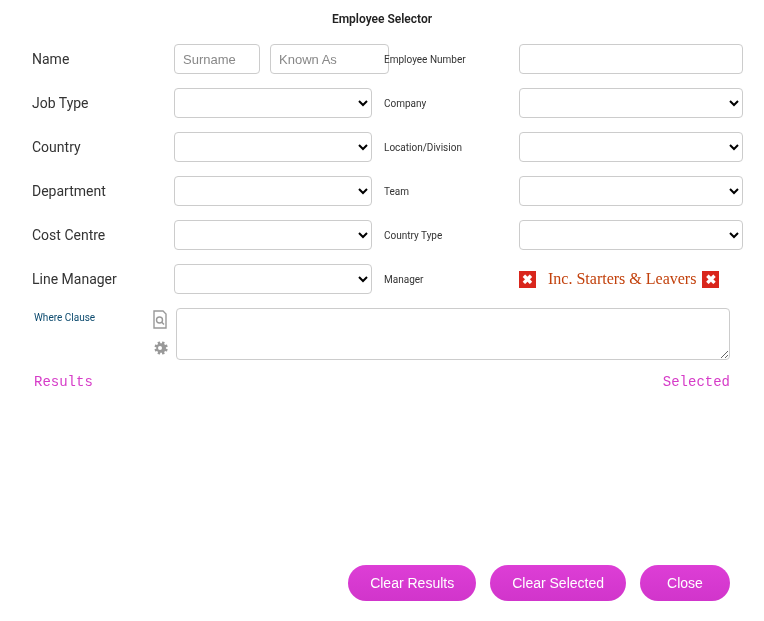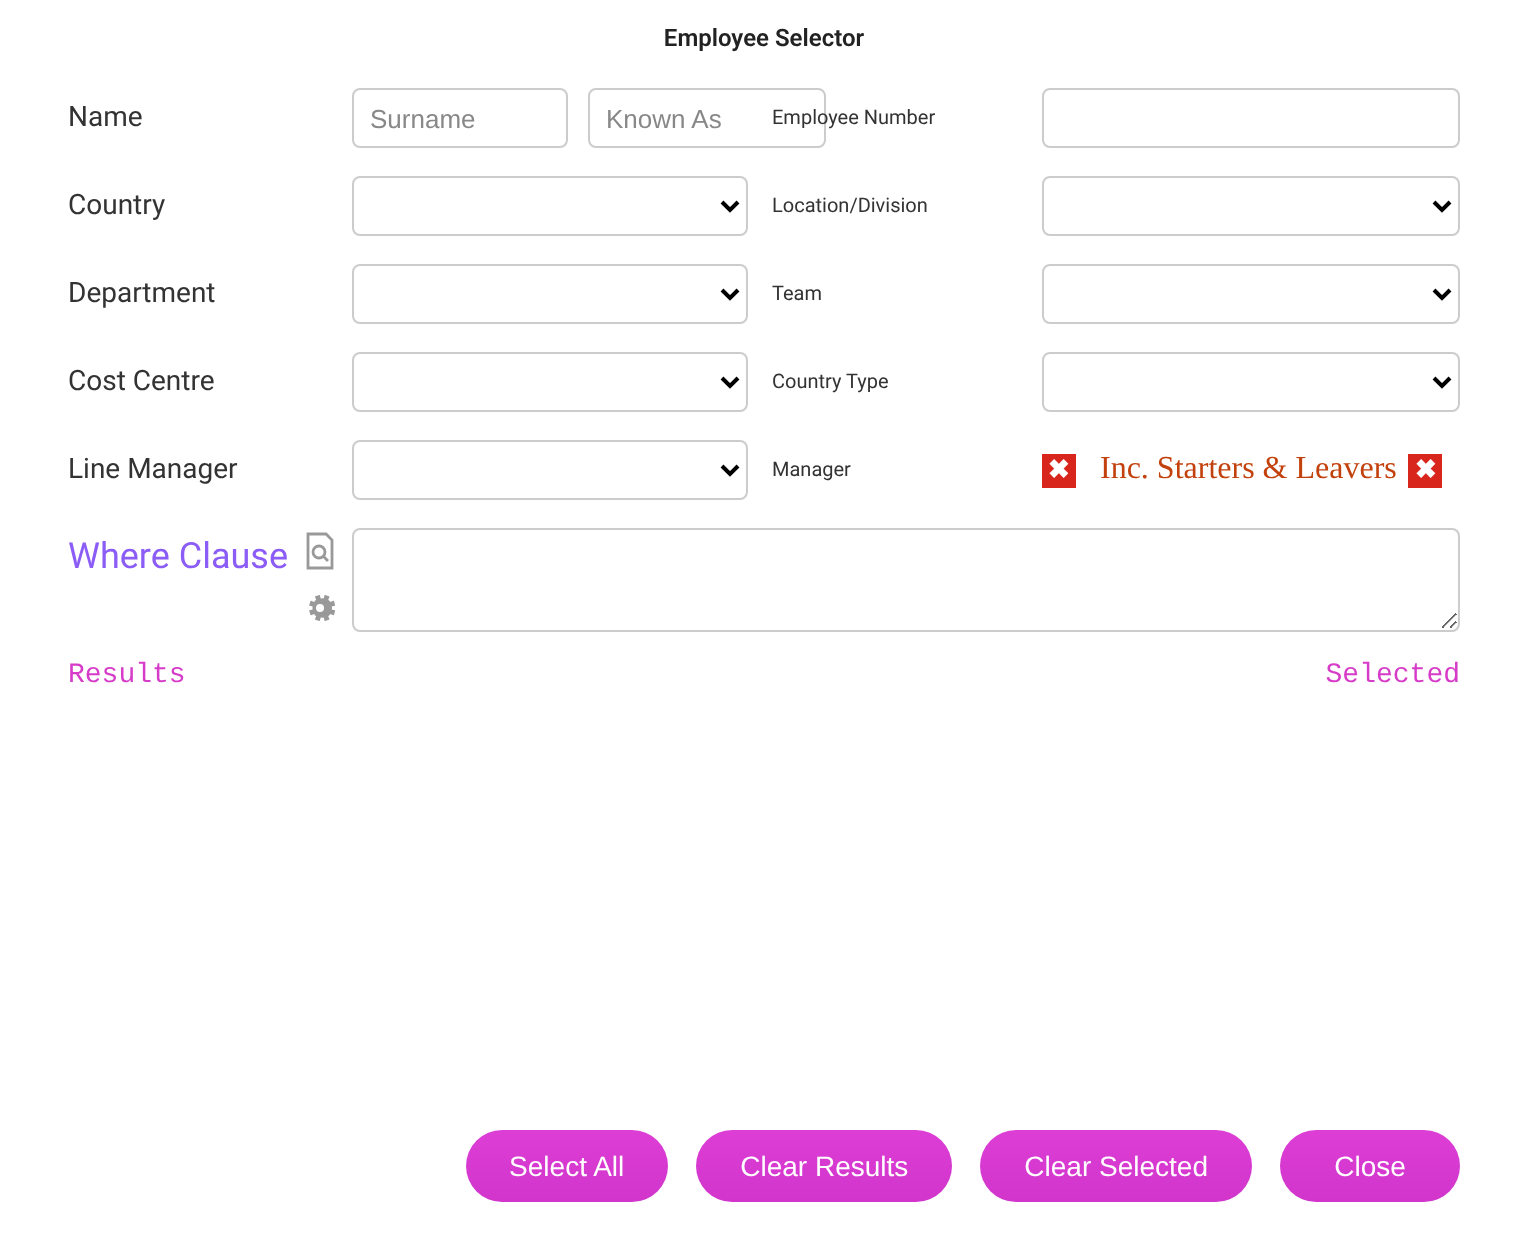--- a/index.html
+++ b/index.html
@@ -14,21 +14,22 @@
     }
     .title {
       text-align: center;
       font-size: 12px;
       font-weight: 600;
       color: #222;
       padding-top: 12px;
       padding-bottom: 18px;
     }
     .form-area {
-      padding: 0 34px;
+      padding: 0 21px;
+      margin-left: 11px;
     }
     .form-row {
       display: flex;
       align-items: center;
       margin-bottom: 14px;
       min-height: 28px;
     }
     .col-label {
       width: 142px;
       font-size: 14px;
@@ -61,21 +62,21 @@
     input[type="text"] {
       border: 1px solid #ccc;
       border-radius: 4px;
       padding: 5px 8px;
       font-size: 13px;
       color: #555;
       background: #fff;
       height: 30px;
     }
     input[type="text"]::placeholder { color: #888; }
-    .surname-input { width: 108px; }
+    .surname-input { width: 86px; }
     .knownas-input { width: 119px; }
     select {
       width: 100%;
       border: 1px solid #ccc;
       border-radius: 4px;
       padding: 4px 6px;
       font-size: 13px;
       background: #fff;
       height: 30px;
     }
@@ -102,22 +103,22 @@
       white-space: nowrap;
       font-family: Liberation Serif, serif;
     }
     .where-row {
       display: flex;
       padding: 0 34px;
       margin-bottom: 14px;
     }
     .where-label-col {
       width: 110px;
-      font-size: 18px;
-      color: #8b5cf6;
+      font-size: 10px;
+      color: #0c4a6e;
       padding-top: 4px;
       flex-shrink: 0;
     }
     .where-icons-col {
       width: 32px;
       display: flex;
       flex-direction: column;
       align-items: center;
       gap: 8px;
       padding-top: 2px;
@@ -188,20 +189,31 @@
       <input type="text" class="surname-input" placeholder="Surname" style="">
       <input type="text" class="knownas-input" placeholder="Known As" style="">
     </div>
     <div class="gap"></div>
     <div class="col-label2">Employee Number</div>
     <div class="col-input2">
       <input type="text" class="full" style="">
     </div>
   </div>
 
+  <div class="form-row">
+    <div class="col-label">Job Type</div>
+    <div class="col-input">
+      <select><option></option></select>
+    </div>
+    <div class="gap"></div>
+    <div class="col-label2">Company</div>
+    <div class="col-input2">
+      <select><option></option></select>
+    </div>
+  </div>
 
   <div class="form-row">
     <div class="col-label">Country</div>
     <div class="col-input">
       <select><option></option></select>
     </div>
     <div class="gap"></div>
     <div class="col-label2">Location/Division</div>
     <div class="col-input2">
       <select><option></option></select>
@@ -267,17 +279,16 @@
   </div>
   <textarea class="where-textarea" style=""></textarea>
 </div>
 
 <div class="tabs-row">
   <span class="tab">Results</span>
   <span class="tab">Selected</span>
 </div>
 
 <div class="button-bar">
-  <button class="pill-btn">Select All</button>
   <button class="pill-btn">Clear Results</button>
   <button class="pill-btn">Clear Selected</button>
   <button class="pill-btn">Close</button>
 </div>
 
 </body></html>

